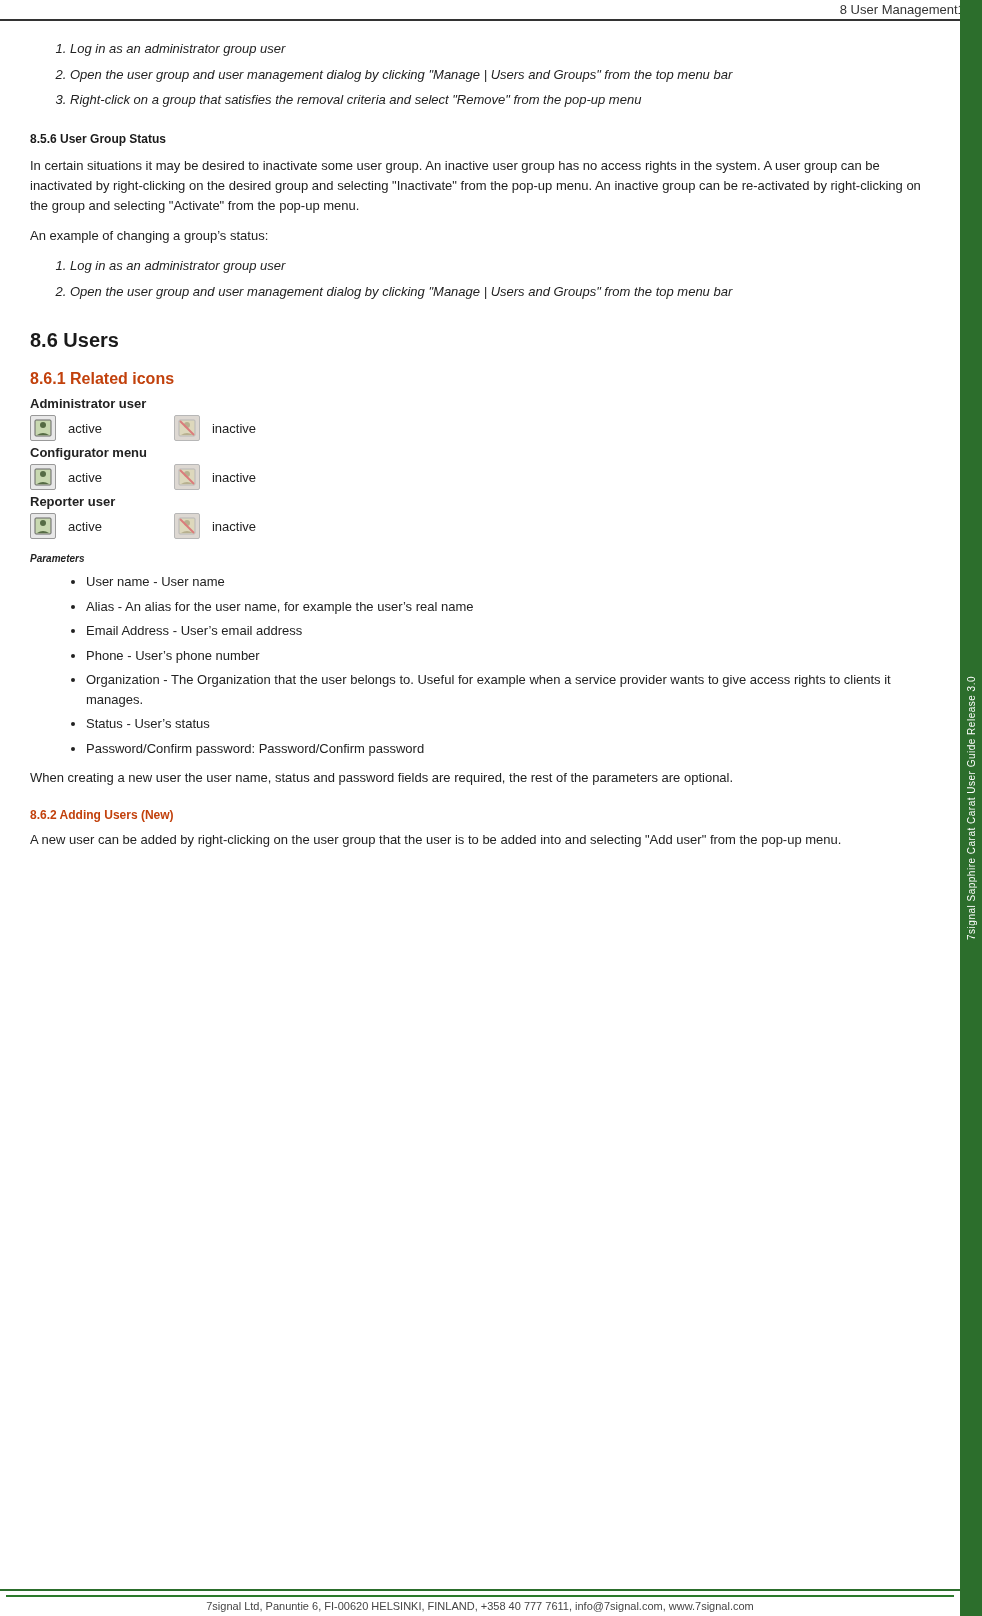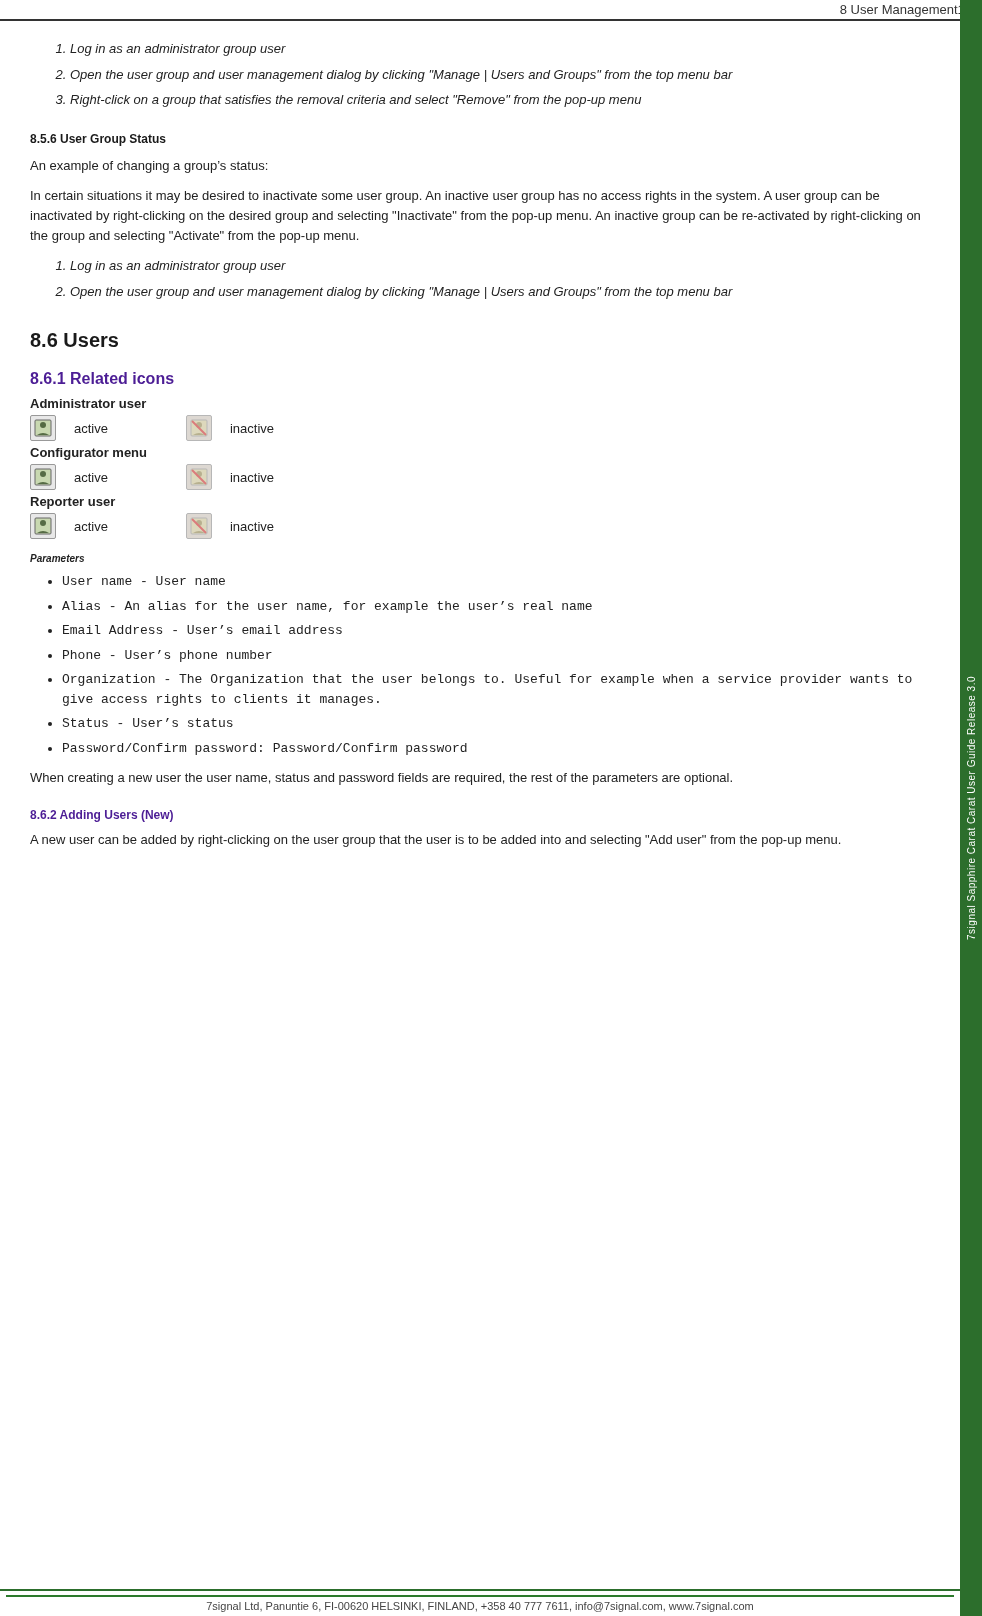--- a/index.html
+++ b/index.html
@@ -75,41 +75,41 @@
     .section-heading-lg {
       font-size: 12px;
       font-weight: bold;
       color: #1a1a1a;
       margin: 22px 0 10px 0;
       border-bottom: none;
     }
     .section-heading-md {
       font-size: 15px;
       font-weight: bold;
-      color: #4c1d95;
+      color: #c2410c;
       margin: 18px 0 8px 0;
     }
 
     
     .body-para {
       line-height: 1.55;
       margin-bottom: 10px;
       color: #222;
     }
 
     
     .bold-label {
       font-weight: bold;
     }
 
     
     .icon-row {
       display: flex;
       align-items: center;
-      gap: 18px;
+      gap: 12px;
       margin: 4px 0 4px 0;
     }
     .user-icon {
       width: 26px;
       height: 26px;
       display: inline-flex;
       align-items: center;
       justify-content: center;
       border: 1px solid #999;
       background: #e8e8e8;
@@ -132,22 +132,21 @@
     
     .italic-bold {
       font-style: italic;
       font-weight: bold;
       font-size: 10px;
       margin: 14px 0 8px 0;
     }
 
     
     .bullet-list {
-      margin: 6px 0 10px 32px;
-      font-family: Liberation Mono, monospace;
+      margin: 6px 0 10px 56px;
     }
     .bullet-list li {
       margin-bottom: 5px;
       line-height: 1.5;
     }
 
     
     .footer {
       position: fixed;
       bottom: 0;
@@ -182,22 +181,22 @@
 
 <div class="main-content">
 
   <ol class="numbered-list">
     <li>Log in as an administrator group user</li>
     <li>Open the user group and user management dialog by clicking "Manage | Users and Groups" from the top menu bar</li>
     <li>Right-click on a group that satisfies the removal criteria and select "Remove" from the pop-up menu</li>
   </ol>
 
   <div class="section-heading-lg">8.5.6 User Group Status</div>
+  <p class="body-para">In certain situations it may be desired to inactivate some user group. An inactive user group has no access rights in the system. A user group can be inactivated by right-clicking on the desired group and selecting "Inactivate" from the pop-up menu. An inactive group can be re-activated by right-clicking on the group and selecting "Activate" from the pop-up menu.</p>
   <p class="body-para">An example of changing a group’s status:</p>
-  <p class="body-para">In certain situations it may be desired to inactivate some user group. An inactive user group has no access rights in the system. A user group can be inactivated by right-clicking on the desired group and selecting "Inactivate" from the pop-up menu. An inactive group can be re-activated by right-clicking on the group and selecting "Activate" from the pop-up menu.</p>
 
   <ol class="numbered-list">
     <li>Log in as an administrator group user</li>
     <li>Open the user group and user management dialog by clicking "Manage | Users and Groups" from the top menu bar</li>
   </ol>
 
   <div class="section-heading-lg" style="font-size:20px; margin-top:28px;">8.6 Users</div>
 
   <div class="section-heading-md" style="font-size:16px;">8.6.1 Related icons</div>
 

